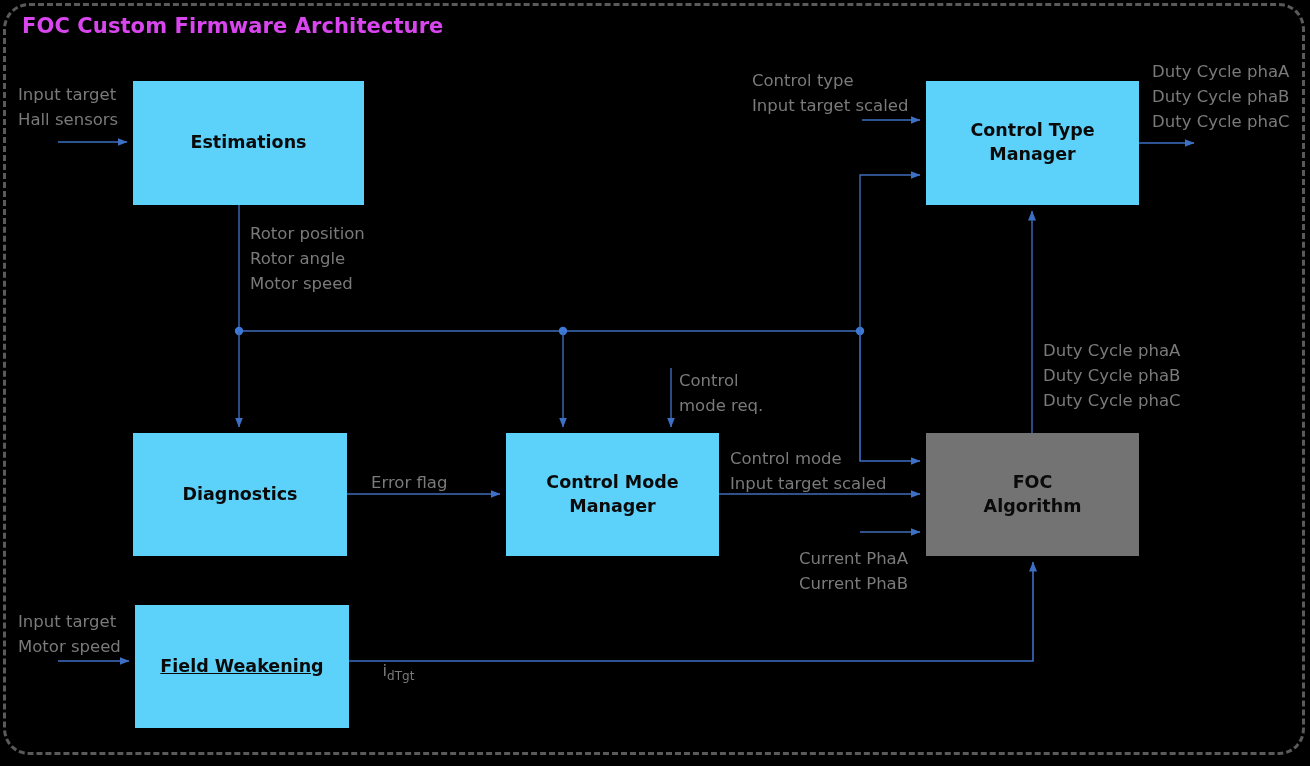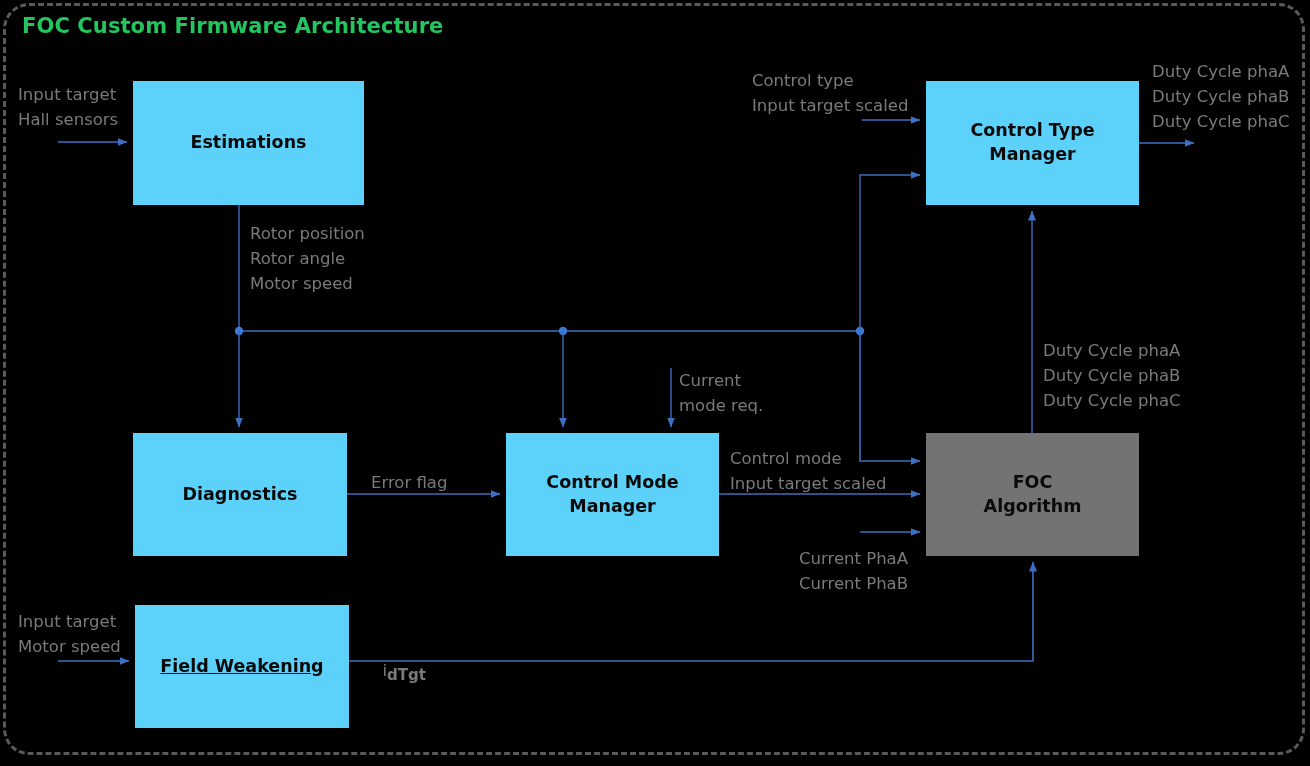--- a/index.html
+++ b/index.html
@@ -9,36 +9,36 @@
     font-family:"DejaVu Sans","Liberation Sans",sans-serif;
   }
   #canvas{position:absolute;inset:0;width:1310px;height:766px;}
   .frame{
     position:absolute;left:3px;top:3px;width:1302px;height:752px;
     border:3px dashed #5a5a5a;border-radius:26px;box-sizing:border-box;
     pointer-events:none;
   }
   .title{
     position:absolute;left:22px;top:14px;
-    font-size:21px;font-weight:bold;color:#22c55e;
+    font-size:21px;font-weight:bold;color:#d946ef;
     letter-spacing:.1px;white-space:nowrap;
   }
   .node{
     position:absolute;box-sizing:border-box;
     display:flex;align-items:center;justify-content:center;
     text-align:center;color:#0a0a0a;font-size:17.5px;font-weight:bold;
     line-height:1.35;
   }
   .node.cyan{background:#5cd2fb;}
   .node.pink{background:#737373;}
   .lbl{
     position:absolute;color:#7a7a7a;font-size:16.5px;line-height:1.52;
     white-space:pre;
   }
-  .lbl.sub sub{font-size:15px;font-weight:bold;}
+  .lbl.sub sub{font-size:12px;}
   svg{position:absolute;left:0;top:0;overflow:visible;}
   .wire{stroke:#3d6fc4;stroke-width:1.6px;fill:none;}
   .wire.thin{stroke:#3f6cbb;stroke-width:1.4px;}
   .dot{fill:#3d79d6;}
 </style>
 </head>
 <body>
 
 <div class="frame"></div>
 
@@ -123,21 +123,21 @@
 Rotor angle
 Motor speed</div>
 <div class="lbl" style="left:752px;top:68px;">Control type
 Input target scaled</div>
 <div class="lbl" style="left:1152px;top:59px;">Duty Cycle phaA
 Duty Cycle phaB
 Duty Cycle phaC</div>
 <div class="lbl" style="left:1043px;top:338px;">Duty Cycle phaA
 Duty Cycle phaB
 Duty Cycle phaC</div>
-<div class="lbl" style="left:679px;top:368px;">Current
+<div class="lbl" style="left:679px;top:368px;">Control
 mode req.</div>
 <div class="lbl" style="left:371px;top:470px;">Error flag</div>
 <div class="lbl" style="left:730px;top:446px;">Control mode
 Input target scaled</div>
 <div class="lbl" style="left:799px;top:546px;">Current PhaA
 Current PhaB</div>
 <div class="lbl" style="left:18px;top:609px;">Input target
 Motor speed</div>
 
 <div class="lbl sub" style="left:372px;top:633px;">

